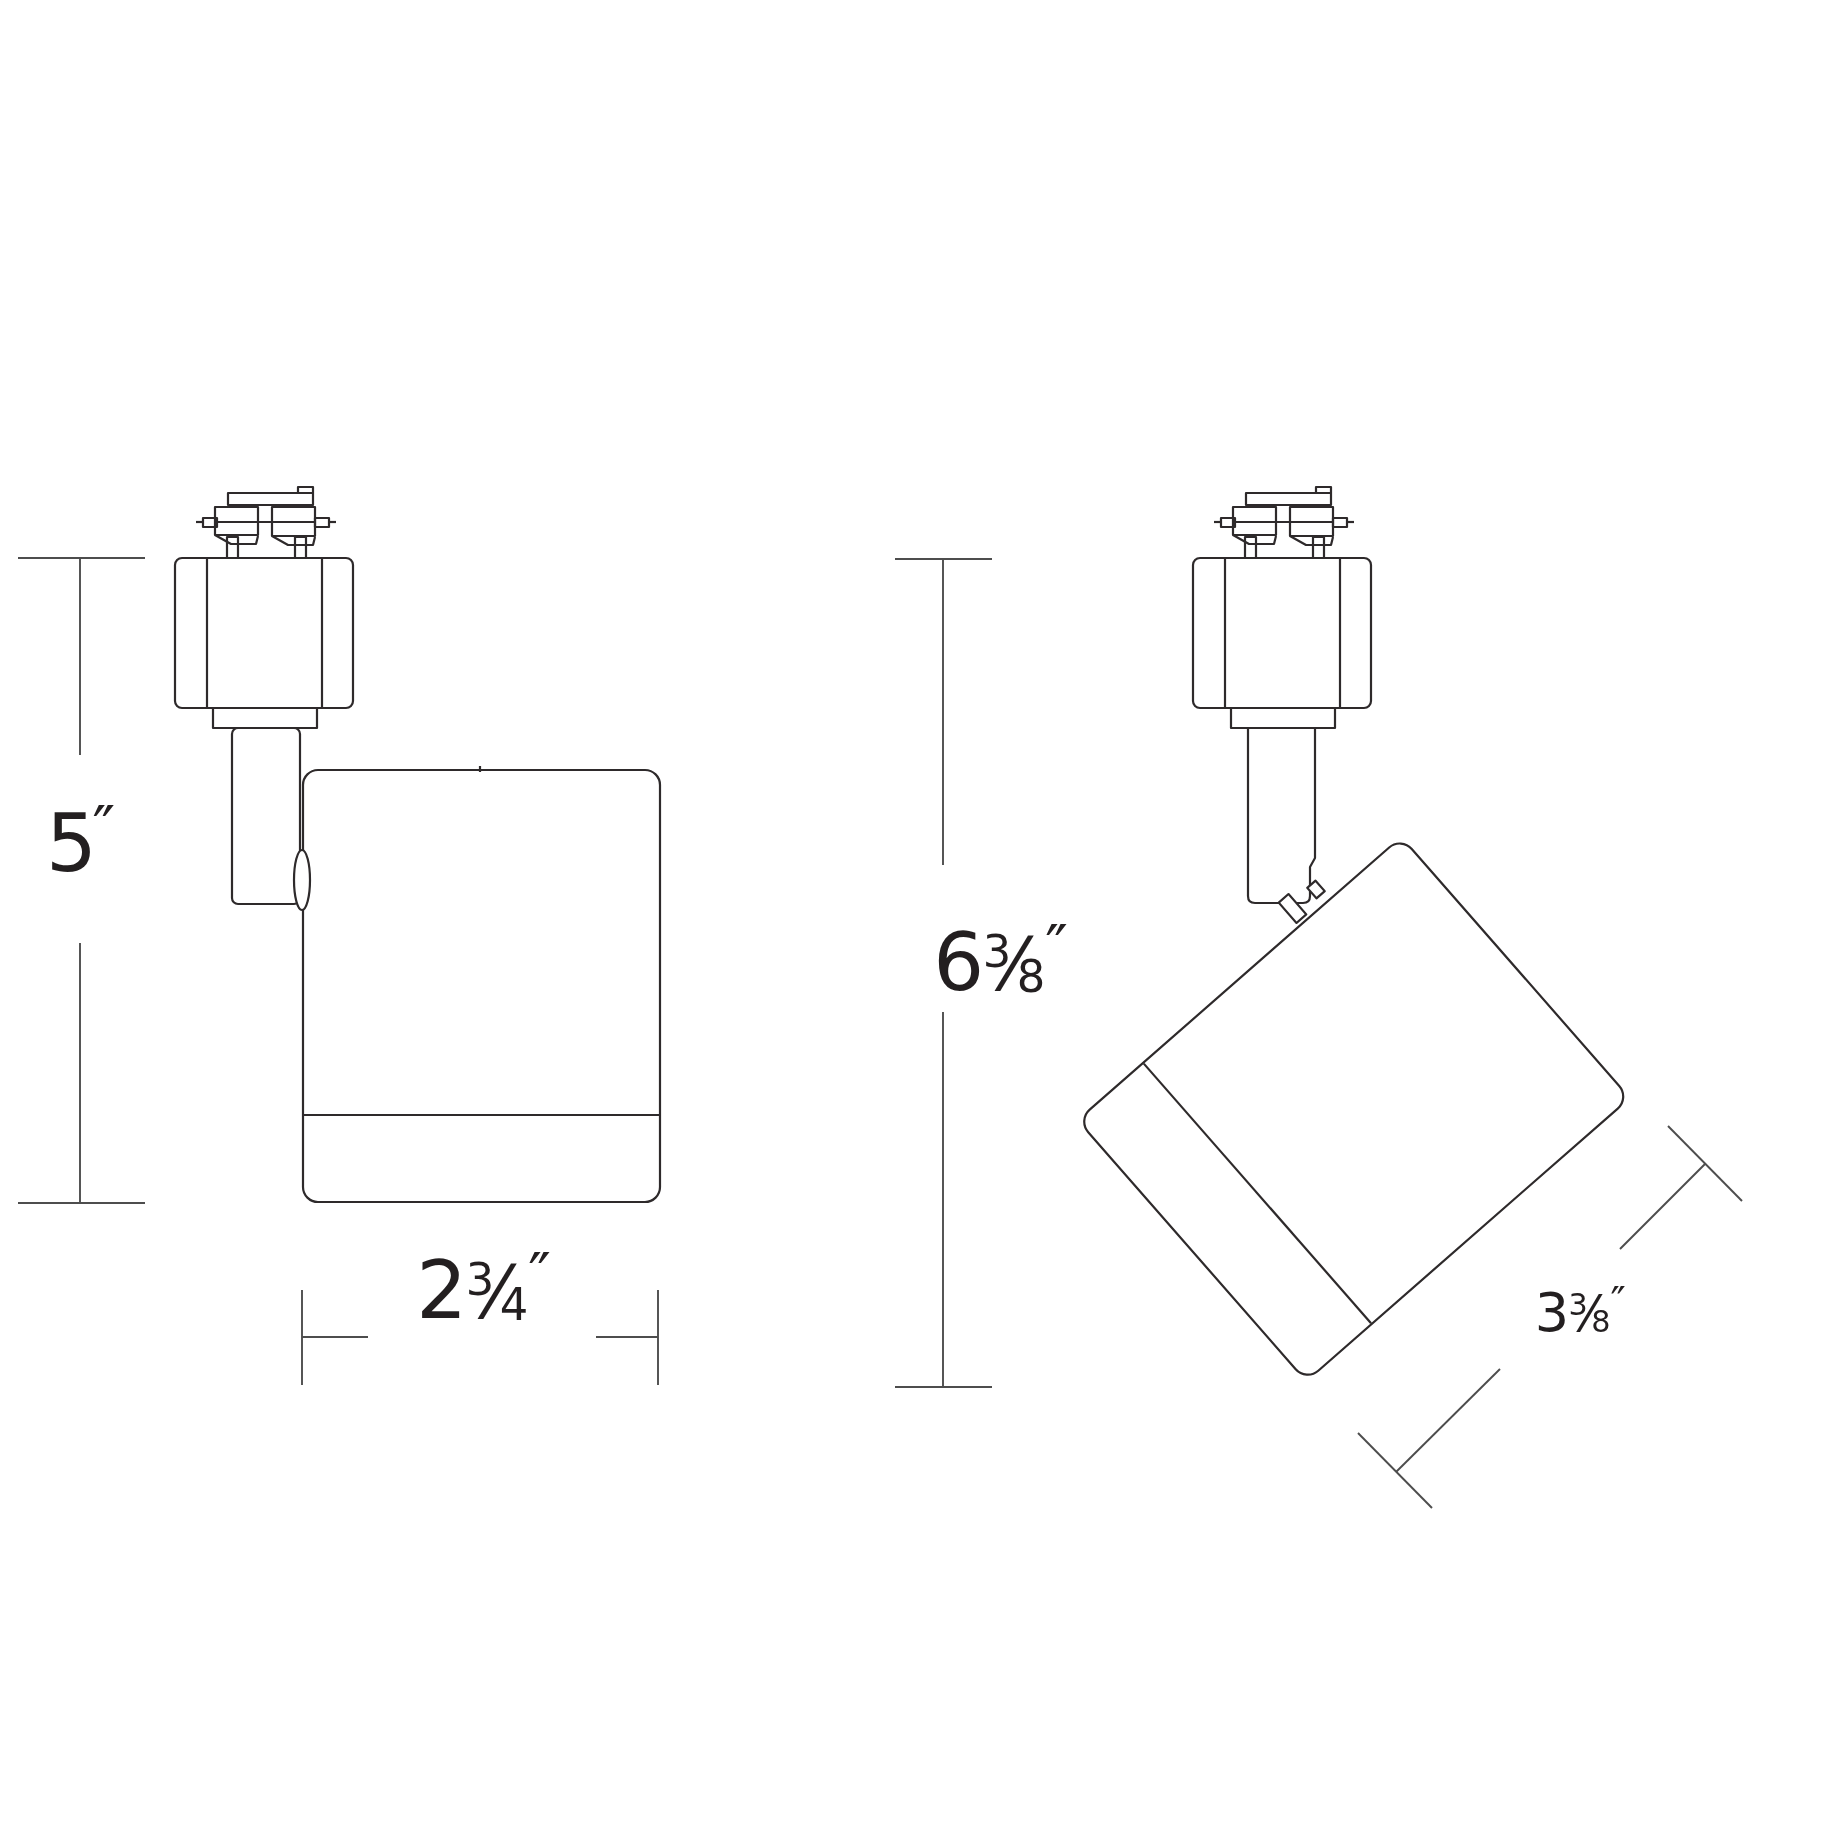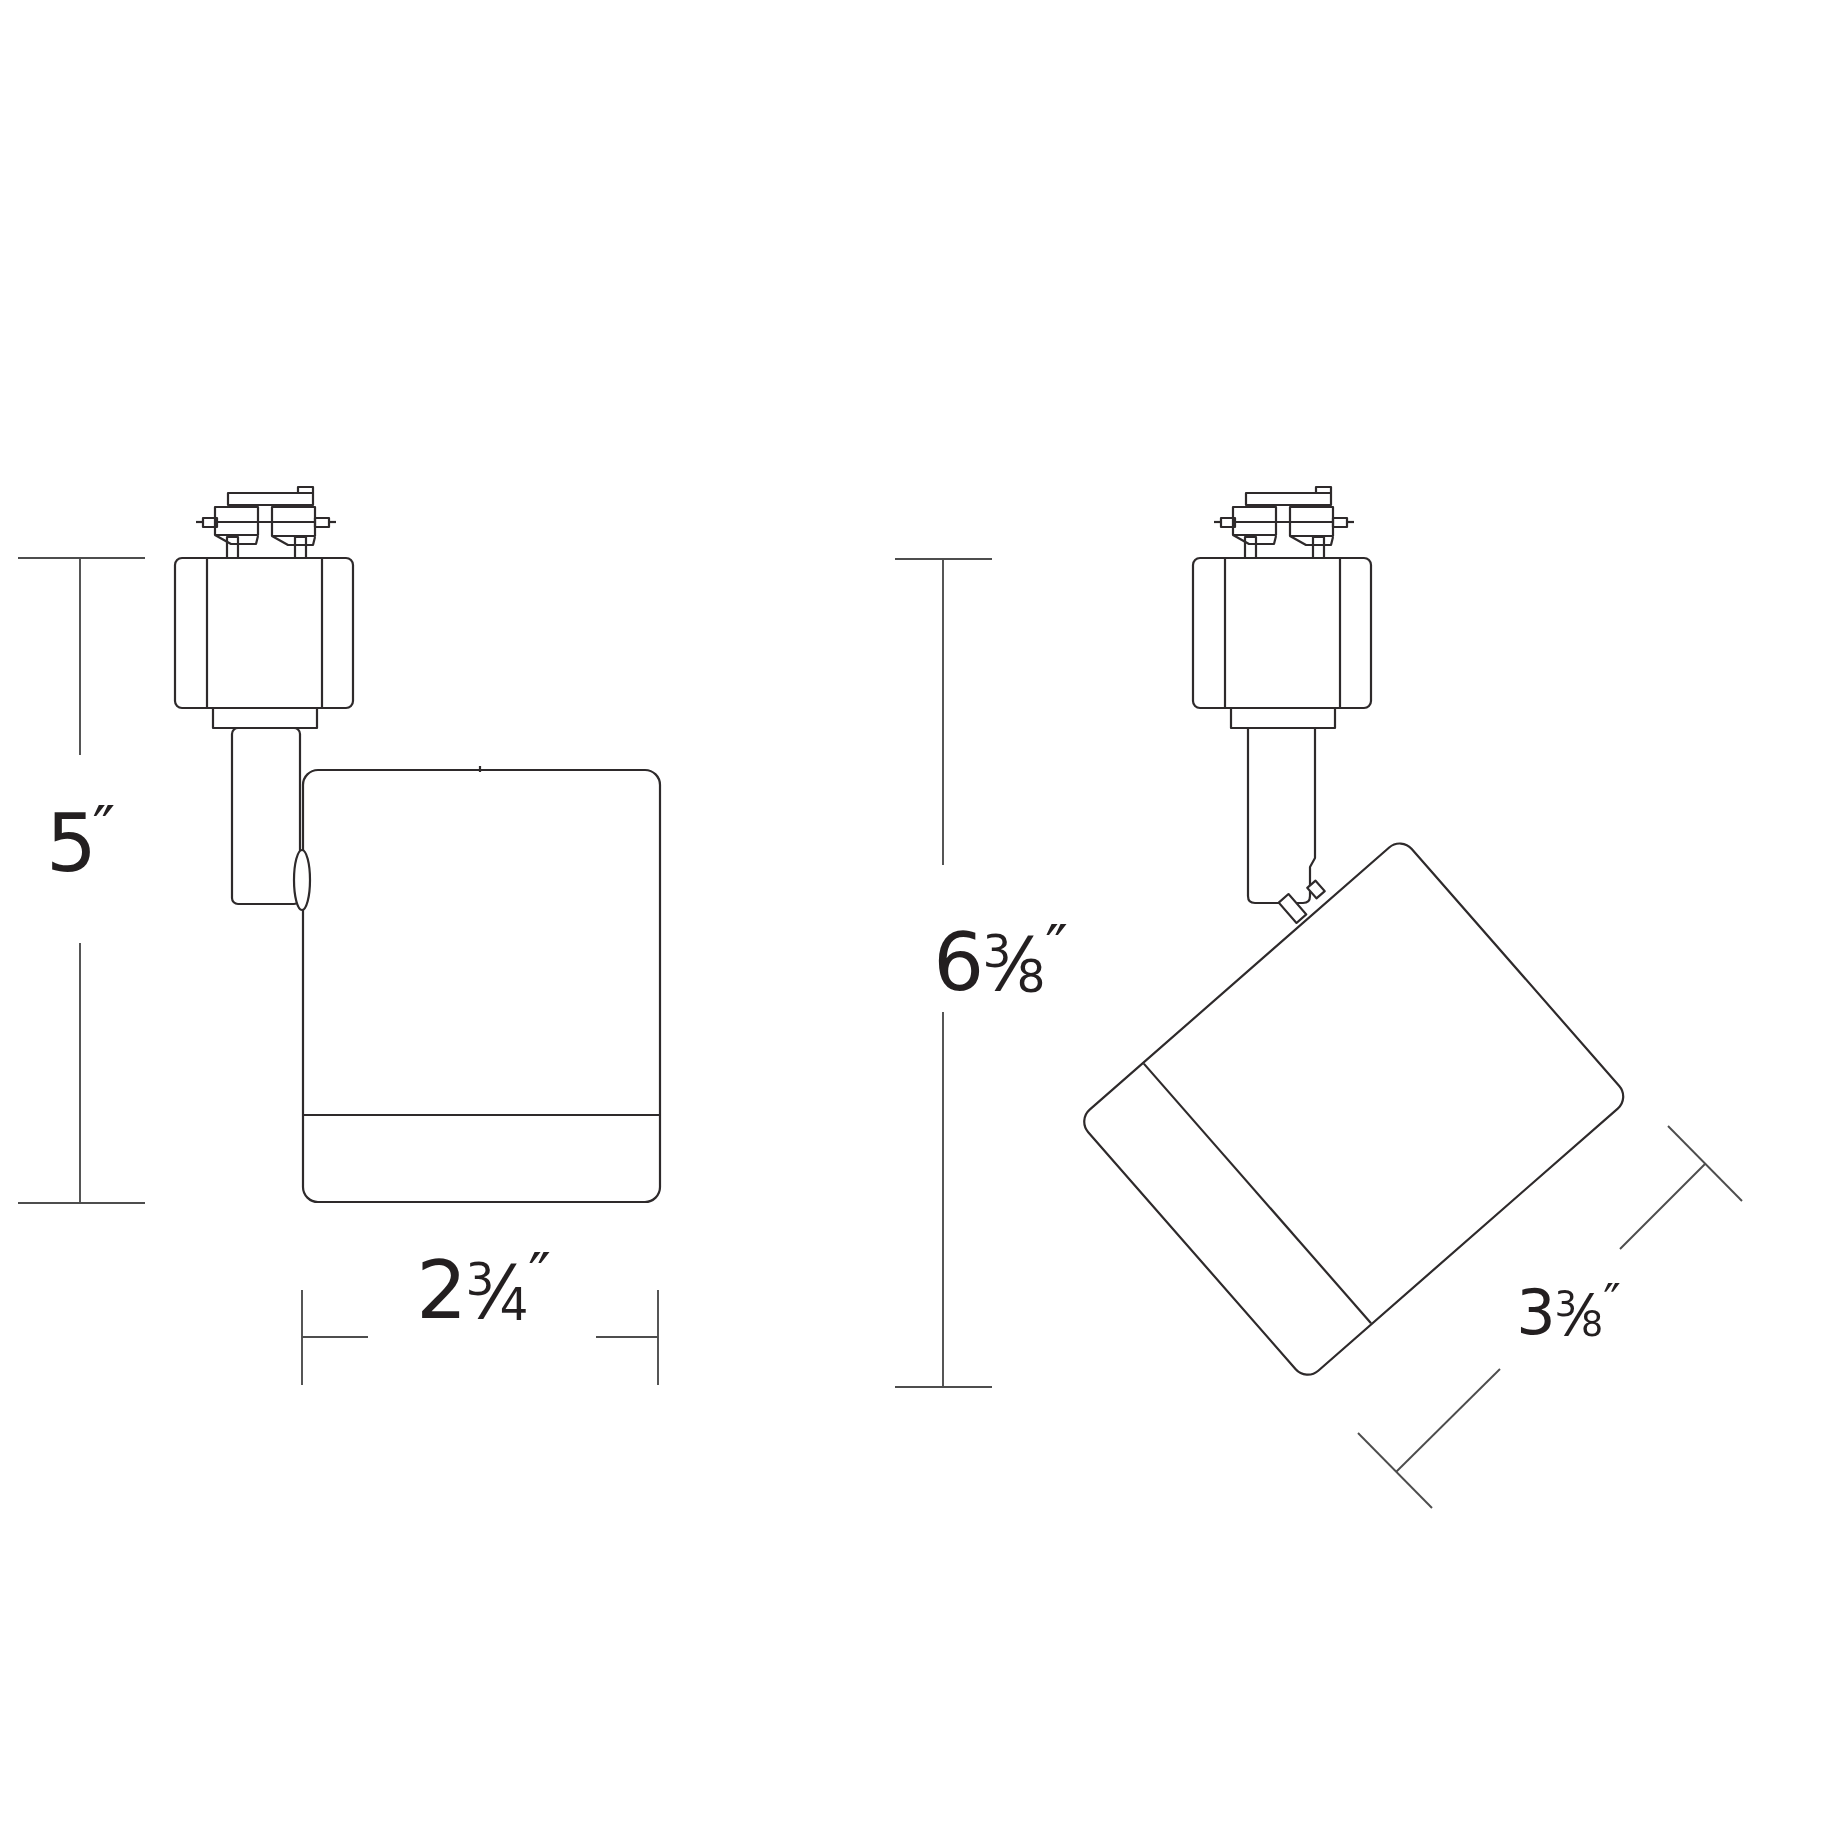--- a/index.html
+++ b/index.html
@@ -16,21 +16,21 @@
   }
   .fx .fill-white{fill:#ffffff;}
   
   .dims line{fill:none;stroke-width:1.9;stroke-linecap:butt;}
   
   .dim-label{
     position:absolute;transform:translate(-50%,-50%);
     color:#231f20;font-size:80px;line-height:1;white-space:nowrap;
     letter-spacing:-0.015em;
   }
-  .dim-label.small{font-size:62px;}
+  .dim-label.small{font-size:54px;margin-left:12px;}
   .dim-label .frac-num{font-size:0.56em;vertical-align:0.52em;}
   .dim-label .frac-slash{font-size:0.92em;margin:0 -0.03em;}
   .dim-label .frac-den{font-size:0.56em;vertical-align:-0.05em;}
   .dim-label .unit{font-size:0.76em;vertical-align:0.36em;margin-left:0.02em;}
 </style>
 </head>
 <body>
 
 <svg id="drawing" width="1840" height="1840" viewBox="0 0 1840 1840">
 

